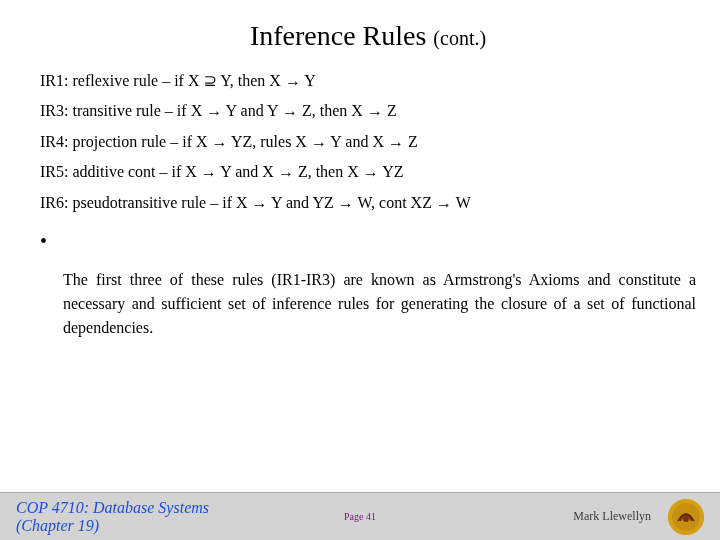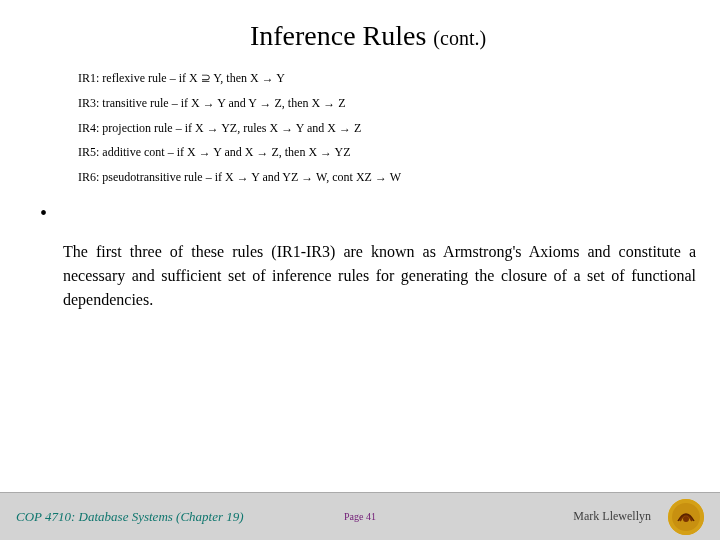--- a/index.html
+++ b/index.html
@@ -32,25 +32,24 @@
       color: #000000;
       font-family: 'Times New Roman', Times, serif;
     }
 
     .title-cont {
       font-size: 20px;
       font-weight: normal;
     }
 
     .rule-line {
-      font-size: 12px;
+      font-size: 16px;
       margin-bottom: 8px;
       line-height: 1.4;
       color: #000000;
-      margin-left: 38px;
     }
 
     .bullet-section {
       display: flex;
       margin-top: 14px;
       font-size: 16px;
       line-height: 1.5;
     }
 
     .bullet-dot {
@@ -73,23 +72,23 @@
       right: 0;
       height: 48px;
       background: #d3d3d3;
       display: flex;
       align-items: center;
       padding: 0 16px;
       border-top: 1px solid #aaaaaa;
     }
 
     .footer-left {
-      font-size: 13px;
+      font-size: 16px;
       font-style: italic;
-      color: #0f766e;
+      color: #1d4ed8;
       flex: 1;
     }
 
     .footer-center {
       font-size: 10px;
       color: #701a75;
       flex: 1;
       text-align: center;
     }
 

